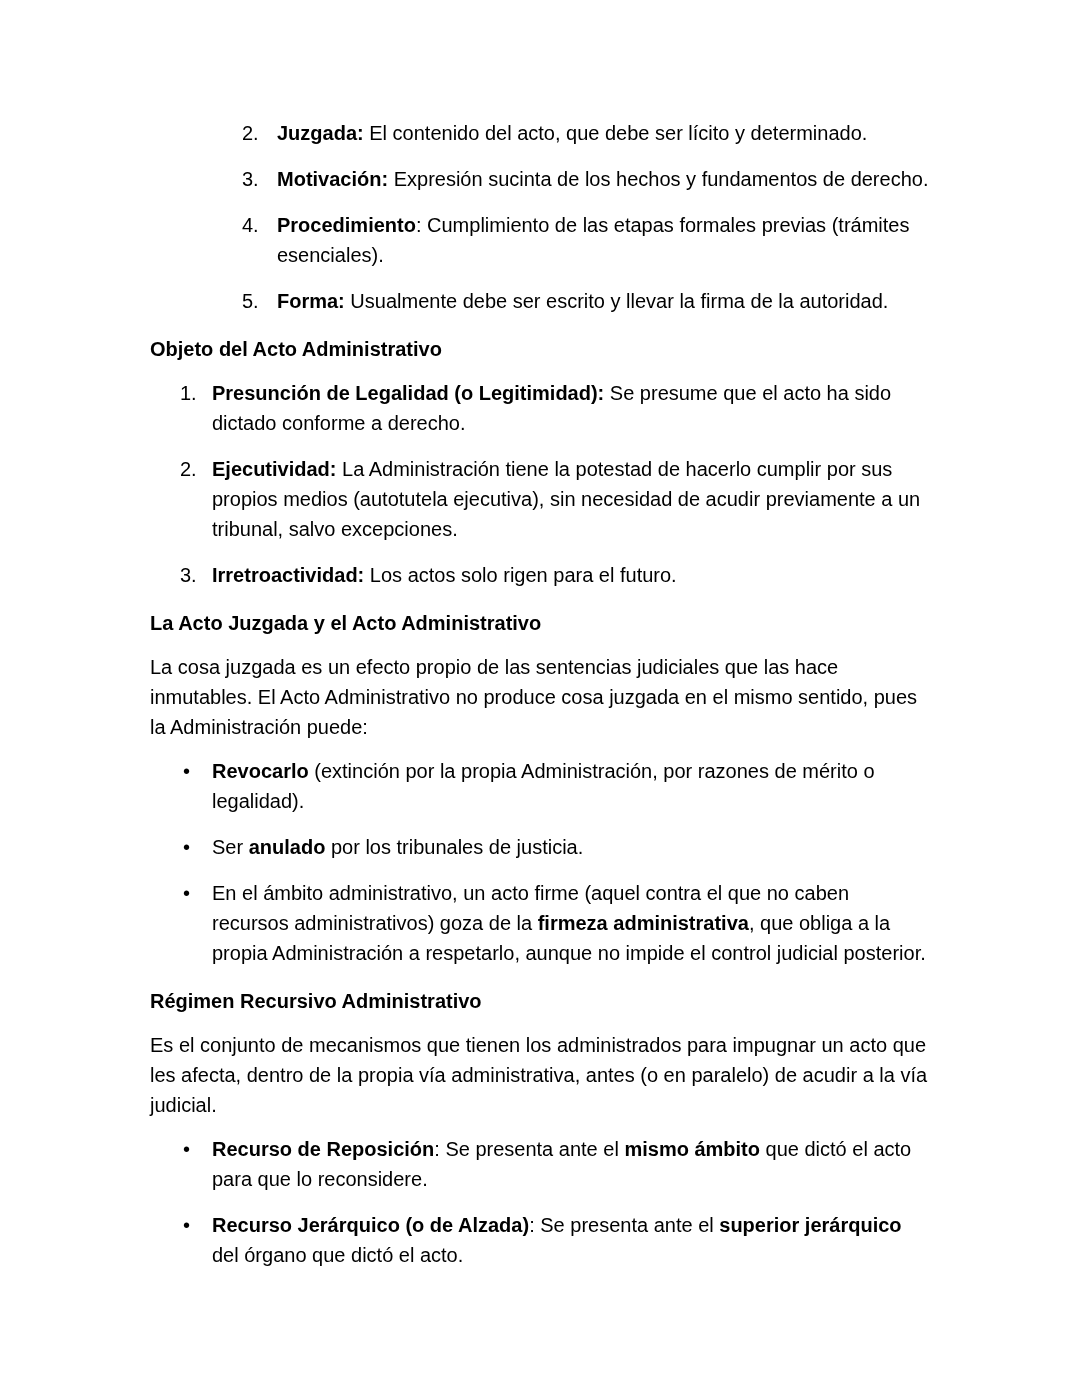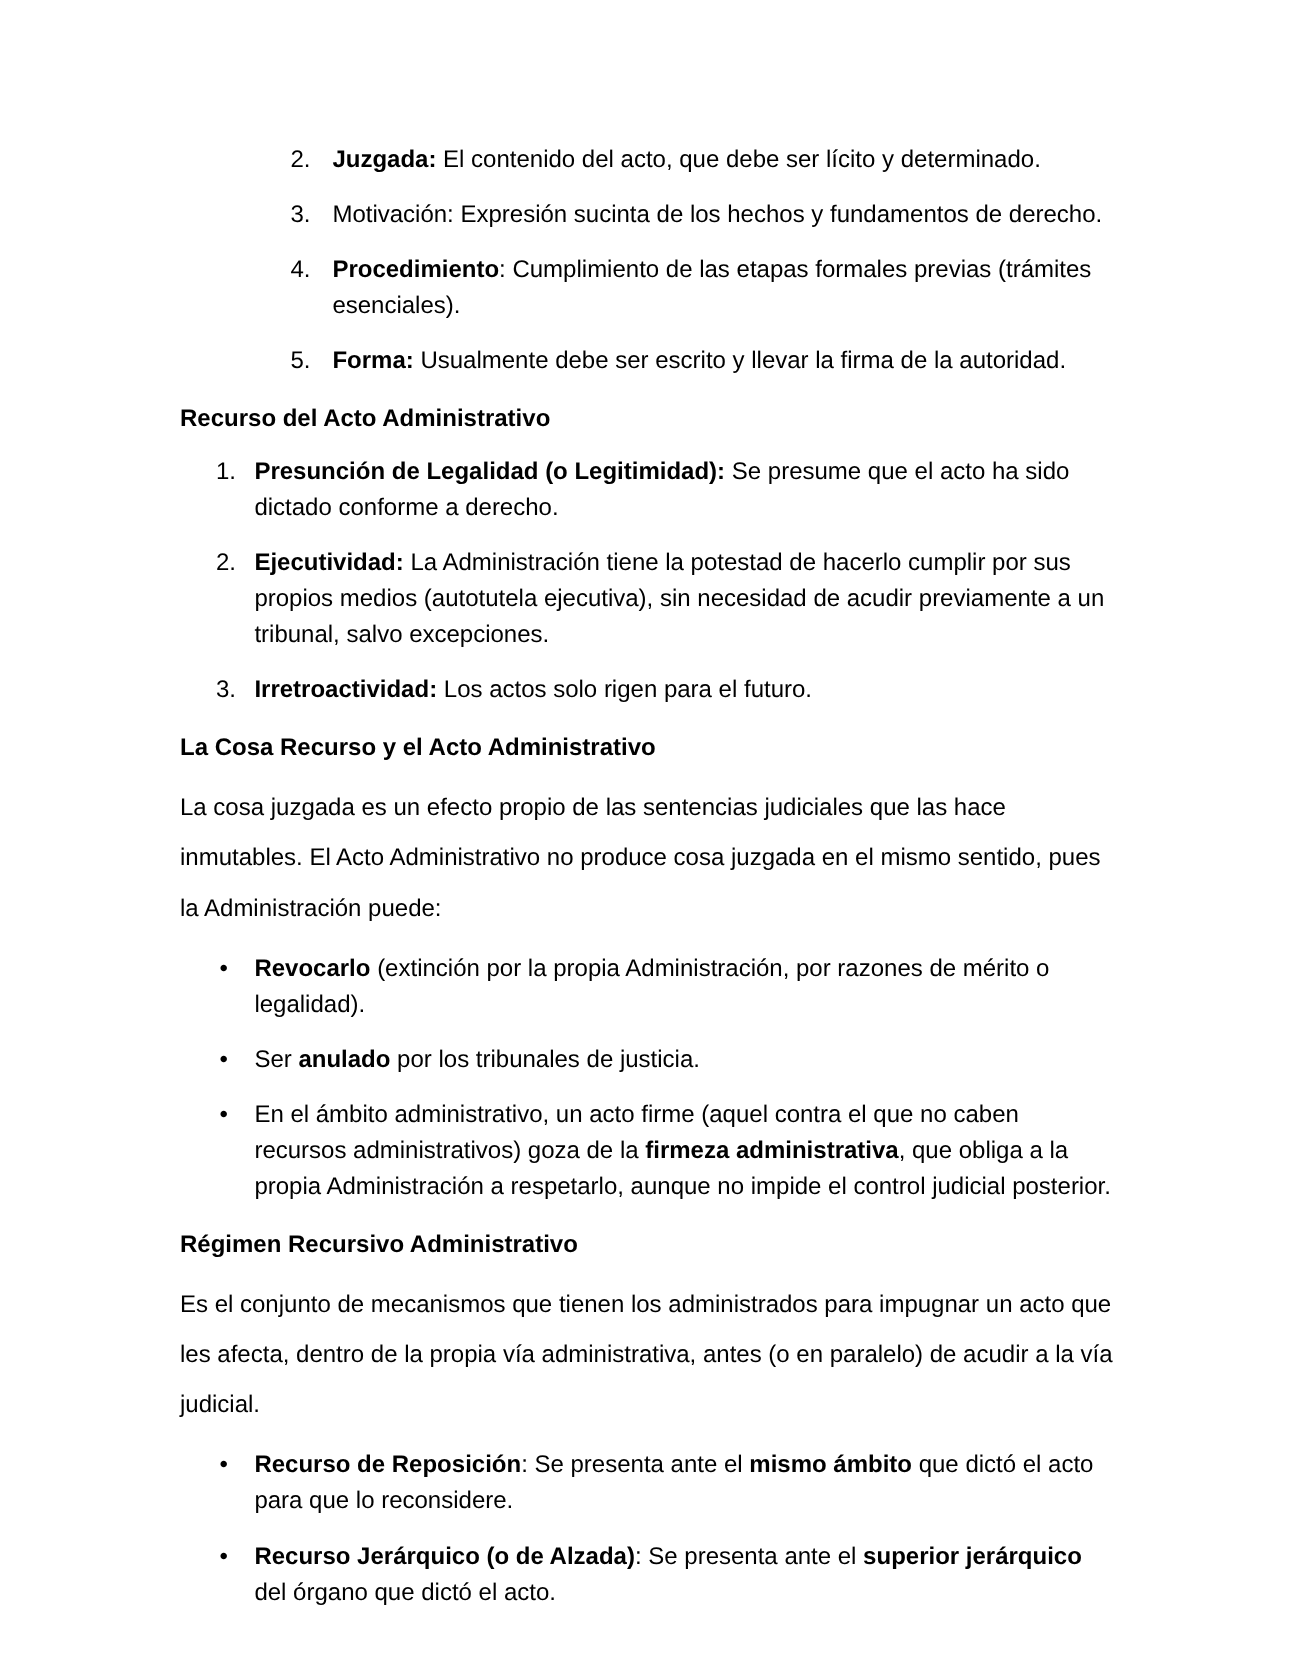--- a/index.html
+++ b/index.html
@@ -36,21 +36,21 @@
   .heading {
     font-weight: bold;
     font-size: 20px;
     line-height: 30px;
     margin: 18px 0 14px 0;
   }
 
   
   .para {
     font-size: 20px;
-    line-height: 42px;
+    line-height: 30px;
     margin: 0 0 14px 0;
     text-align: left;
   }
 
   
   ol.num-list, ul.bullet-list {
     margin: 0;
     padding: 0;
     list-style: none;
   }
@@ -105,31 +105,31 @@
 
   .list-block { margin-bottom: 16px; }
 </style>
 </head>
 <body>
 
 <div class="page">
   <div class="doc" id="doc-body">
       <ol class="num-list deep list-block">
         <li><span class="marker">2.</span><span><span style="font-weight: bold;">Juzgada:</span><span> El contenido del acto, que debe ser lícito y determinado.</span></span></li>
-        <li><span class="marker">3.</span><span><span style="font-weight: normal; text-align: right;">Motivación:</span><span> Expresión sucinta de los hechos y fundamentos de derecho.</span></span></li>
+        <li><span class="marker">3.</span><span><span style="font-weight: bold; text-align: right;">Motivación:</span><span> Expresión sucinta de los hechos y fundamentos de derecho.</span></span></li>
         <li><span class="marker">4.</span><span><span style="font-weight: bold; text-align: right;">Procedimiento</span><span>: Cumplimiento de las etapas formales previas (trámites esenciales).</span></span></li>
         <li><span class="marker">5.</span><span><span style="font-weight: bold;">Forma:</span><span> Usualmente debe ser escrito y llevar la firma de la autoridad.</span></span></li>
       </ol>
-      <div class="heading">Recurso del Acto Administrativo</div>
+      <div class="heading">Objeto del Acto Administrativo</div>
       <ol class="num-list shallow list-block">
         <li><span class="marker">1.</span><span><span style="font-weight: bold;">Presunción de Legalidad (o Legitimidad):</span><span> Se presume que el acto ha sido dictado conforme a derecho.</span></span></li>
         <li><span class="marker">2.</span><span><span style="font-weight: bold;">Ejecutividad:</span><span> La Administración tiene la potestad de hacerlo cumplir por sus propios medios (autotutela ejecutiva), sin necesidad de acudir previamente a un tribunal, salvo excepciones.</span></span></li>
         <li><span class="marker">3.</span><span><span style="font-weight: bold;">Irretroactividad:</span><span> Los actos solo rigen para el futuro.</span></span></li>
       </ol>
-      <div class="heading">La Cosa Recurso y el Acto Administrativo</div>
+      <div class="heading">La Acto Juzgada y el Acto Administrativo</div>
       <div class="para">La cosa juzgada es un efecto propio de las sentencias judiciales que las hace inmutables. El Acto Administrativo no produce cosa juzgada en el mismo sentido, pues la Administración puede:</div>
       <ul class="bullet-list list-block">
         <li><span class="marker">•</span><span><span style="font-weight: bold;">Revocarlo</span><span> (extinción por la propia Administración, por razones de mérito o legalidad).</span></span></li>
         <li><span class="marker">•</span><span><span>Ser </span><span style="font-weight: bold;">anulado</span><span> por los tribunales de justicia.</span></span></li>
         <li><span class="marker">•</span><span><span>En el ámbito administrativo, un acto firme (aquel contra el que no caben recursos administrativos) goza de la </span><span style="font-weight: bold; margin-top: 48px;">firmeza administrativa</span><span>, que obliga a la propia Administración a respetarlo, aunque no impide el control judicial posterior.</span></span></li>
       </ul>
       <div class="heading">Régimen Recursivo Administrativo</div>
       <div class="para">Es el conjunto de mecanismos que tienen los administrados para impugnar un acto que les afecta, dentro de la propia vía administrativa, antes (o en paralelo) de acudir a la vía judicial.</div>
       <ul class="bullet-list list-block">
         <li><span class="marker">•</span><span><span style="font-weight: bold;">Recurso de Reposición</span><span>: Se presenta ante el </span><span style="font-weight: bold;">mismo ámbito</span><span> que dictó el acto para que lo reconsidere.</span></span></li>

